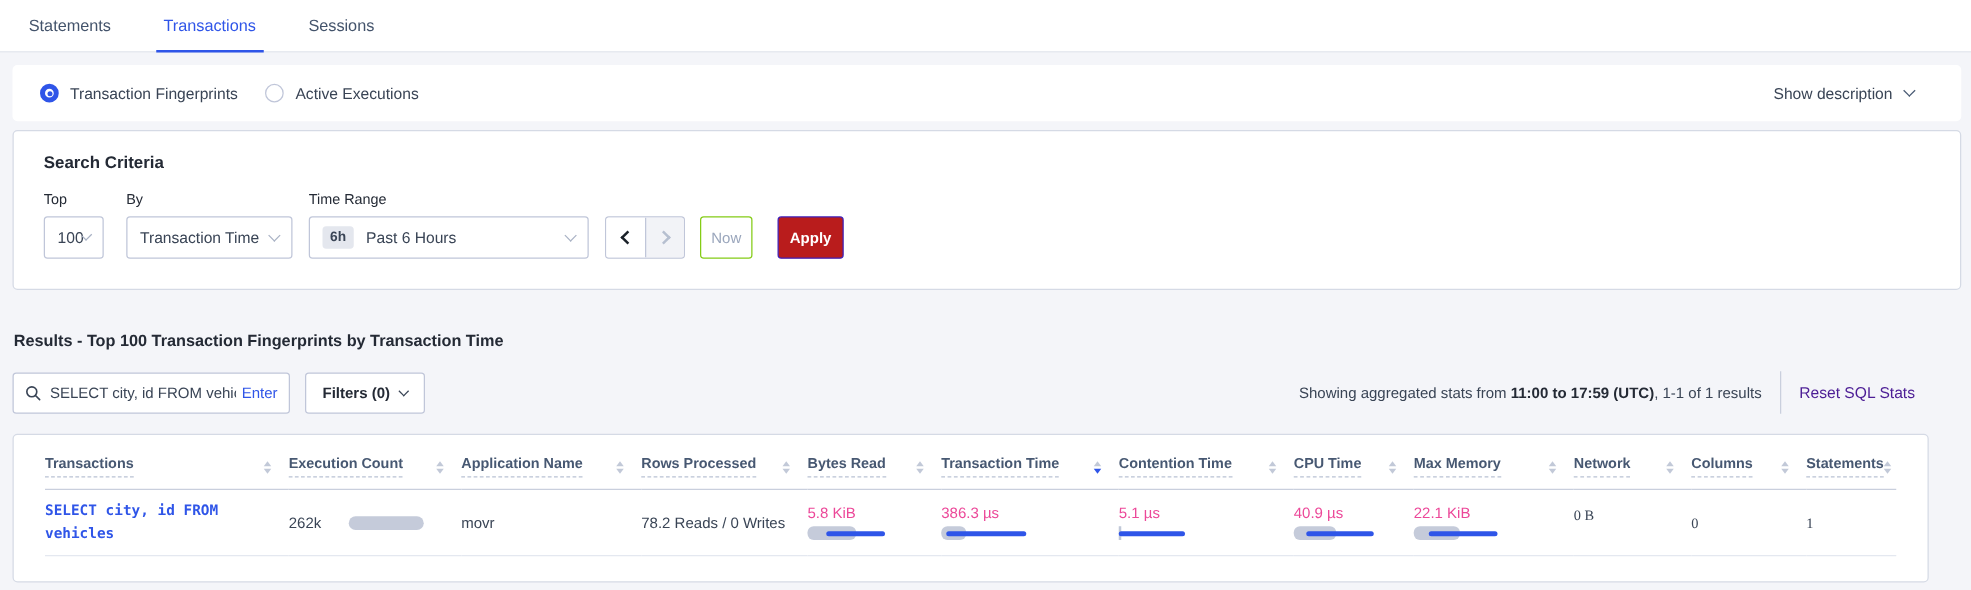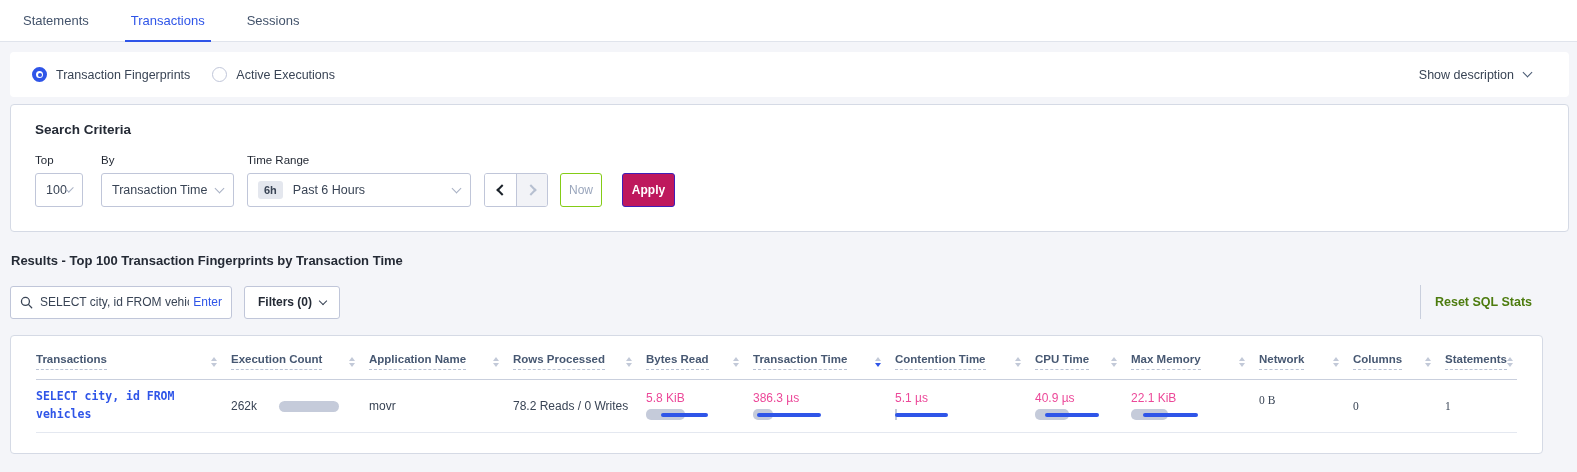--- a/index.html
+++ b/index.html
@@ -19,56 +19,56 @@
   .radio-card { background:#fff; border-radius:4px; height:45px; display:flex; align-items:center; padding:0 38px 0 22px; margin-bottom:7px; }
   .radio-opt { display:flex; align-items:center; margin-right:22px; cursor:pointer; }
   .radio-dot { width:15px; height:15px; border-radius:50%; border:1px solid #C0C6D9; background:#fff; position:relative; }
   .radio-dot.sel { border:4px solid #2F55E8; }
   .radio-dot.sel::after { content:""; position:absolute; left:50%; top:50%; width:4px; height:4px; margin:-2px 0 0 -2px; border-radius:50%; background:#2F55E8; }
   .radio-lbl { font-size:12.5px; color:#394455; margin-left:9px; }
   .show-desc { margin-left:auto; display:flex; align-items:center; font-size:12.5px; color:#394455; cursor:pointer; }
   .chev { display:inline-block; width:7px; height:7px; border-right:1.5px solid #475872; border-bottom:1.5px solid #475872; transform:rotate(45deg); margin-left:10px; margin-top:-4px; }
 
   
-  .criteria-card { background:#fff; border:1px solid #D5DAE5; border-radius:4px; padding:17px 24px 24px; margin-bottom:21px; }
+  .criteria-card { background:#fff; border:1px solid #D5DAE5; border-radius:4px; padding:17px 24px 24px; margin-bottom:33px; }
   .criteria-title { font-size:13.5px; font-weight:700; color:#242A35; }
   .criteria-row { display:flex; align-items:flex-end; margin-top:17px; }
   .field { display:flex; flex-direction:column; }
   .field-lbl { font-size:11.5px; font-weight:400; color:#242A35; margin-bottom:7px; }
   .select { height:34px; border:1px solid #C0C6D9; border-radius:3px; background:#fff; display:flex; align-items:center; padding:0 10px; font-size:12.5px; color:#394455; cursor:pointer; }
   .select .chev { border-color:#A8B1C4; margin-left:auto; margin-top:-3px; }
   .sel-top { width:48px; }
   .sel-by { width:133px; margin-left:0; }
   .gap18 { margin-left:18px; } .gap13 { margin-left:13px; } .gap12 { margin-left:12px; } .gap20 { margin-left:20px; }
   .sel-range { width:224px; }
   .range-badge { background:#E4E7EE; color:#394455; font-size:11px; font-weight:700; border-radius:3px; padding:3px 6px; margin-right:10px; }
   .nav-group { display:flex; height:34px; border:1px solid #C0C6D9; border-radius:3px; overflow:hidden; }
   .nav-btn { width:31px; display:flex; align-items:center; justify-content:center; background:#fff; cursor:pointer; }
   .nav-btn + .nav-btn { border-left:1px solid #C0C6D9; }
   .nav-btn.disabled { background:#F2F3F7; cursor:default; }
   .arr { display:inline-block; width:8px; height:8px; border-right:2px solid #1A2129; border-bottom:2px solid #1A2129; }
   .arr.left { transform:rotate(135deg); margin-left:3px; }
   .arr.right { transform:rotate(-45deg); margin-right:3px; border-color:#B6BFD0; }
   .now-btn { height:34px; width:42px; border:1px solid #84cc16; border-radius:3px; background:#fff; font-size:12px; color:#9AA6BC; cursor:pointer; }
-  .apply-btn { height:34px; width:53px; border:1px solid #3F1FB8; border-radius:3px; background:#be185d; color:#fff; font-size:12px; font-weight:700; cursor:pointer; }
+  .apply-btn { height:34px; width:53px; border:1px solid #3F1FB8; border-radius:3px; background:#b91c1c; color:#fff; font-size:12px; font-weight:700; cursor:pointer; }
 
   
   .results-title { font-size:13px; font-weight:700; color:#242A35; margin:0 0 17px 1px; }
   .controls-row { display:flex; align-items:center; margin-bottom:16px; }
   .searchbox { width:222px; height:33px; background:#fff; border:1px solid #C0C6D9; border-radius:3px; display:flex; align-items:center; padding:0 9px; }
   .searchbox input { border:none; outline:none; flex:1; min-width:0; font-size:12px; color:#394455; margin-left:7px; font-family:"Liberation Sans","DejaVu Sans",sans-serif; background:transparent; }
   .enter-lbl { color:#2F55E8; font-size:12px; margin-left:4px; cursor:pointer; }
   .btn-white { height:33px; background:#fff; border:1px solid #C0C6D9; border-radius:3px; display:flex; align-items:center; padding:0 13px; font-size:12px; font-weight:700; color:#242A35; cursor:pointer; }
   .btn-white .chev { border-color:#394455; width:6px; height:6px; margin-left:8px; margin-top:-2px; }
   .gear { margin-right:7px; display:flex; }
   .stats-group { margin-left:auto; display:flex; align-items:center; margin-right:37px; }
   .stats-text { font-size:12px; color:#394455; }
   .stats-text b { color:#242A35; }
   .vdiv { width:1px; height:34px; background:#C9CFDD; margin:0 14px 0 15px; }
-  .reset-link { font-size:12.5px; font-weight:700; color:#4d7c0f; cursor:pointer; white-space:nowrap; }
+  .reset-link { font-size:12.5px; font-weight:400; color:#4c1d95; cursor:pointer; white-space:nowrap; }
 
   
   .table-card { background:#fff; border:1px solid #D5DAE5; border-radius:4px; margin-right:26px; padding:0 25px 20px; }
   table { width:100%; border-collapse:collapse; table-layout:fixed; }
   thead th { padding:17px 0 9px; border-bottom:1px solid #C9CFDD; text-align:left; font-weight:700; }
   .hd { display:flex; align-items:center; }
   .hlbl { font-size:11.5px; font-weight:700; color:#475872; border-bottom:1px dashed #B9C2D4; padding-bottom:4px; white-space:nowrap; }
   .sort { margin-left:auto; margin-right:14px; display:flex; flex-direction:column; align-items:center; cursor:pointer; }
   .tri { display:block; width:0; height:0; border-left:3.5px solid transparent; border-right:3.5px solid transparent; }
   .tri.up { border-bottom:4px solid #C2C9D8; margin-bottom:2px; }
@@ -159,20 +159,21 @@
         <line x1="10.6" y1="10.6" x2="14.4" y2="14.4" stroke="#394455" stroke-width="1.6" stroke-linecap="round"></line>
       </svg>
       <input type="text" value="SELECT city, id FROM vehicles W" style="">
       <span class="enter-lbl">Enter</span>
     </div>
     <div class="btn-white gap12">
       <span>Filters (0)</span>
       <span class="chev"></span>
     </div>
     <div class="stats-group">
+      <span class="stats-text"><span>Showing aggregated stats from </span><b>11:00 to 17:59 (UTC)</b><span>, 1-1 of 1 results</span></span>
       <span class="vdiv"></span>
       <span class="reset-link">Reset SQL Stats</span>
     </div>
   </div>
 
   <div class="table-card">
     <table>
       <colgroup>
         <col style="width:195px">
           <col style="width:138px">

